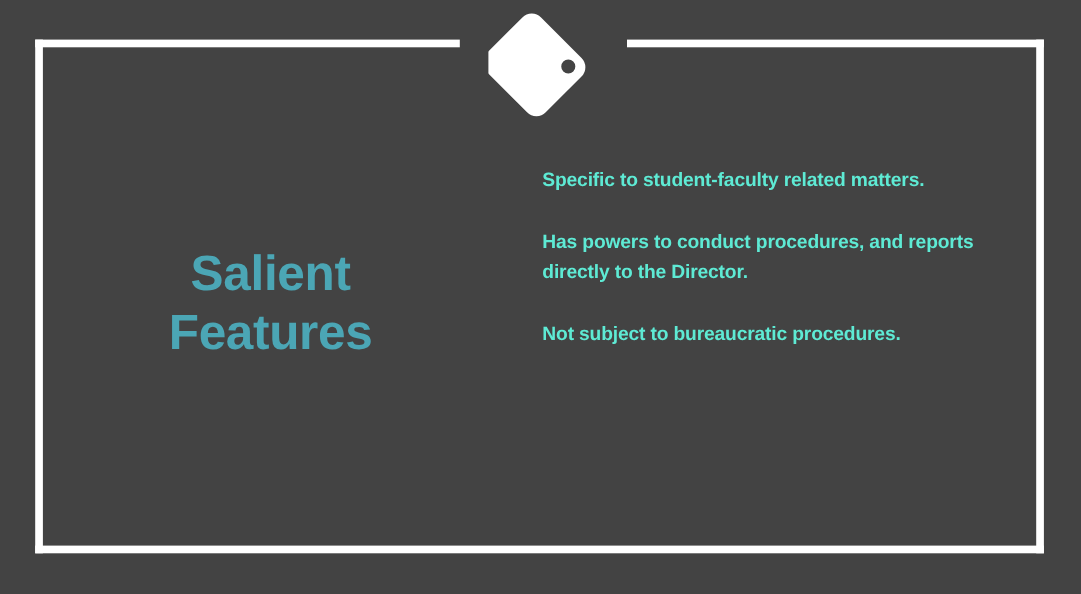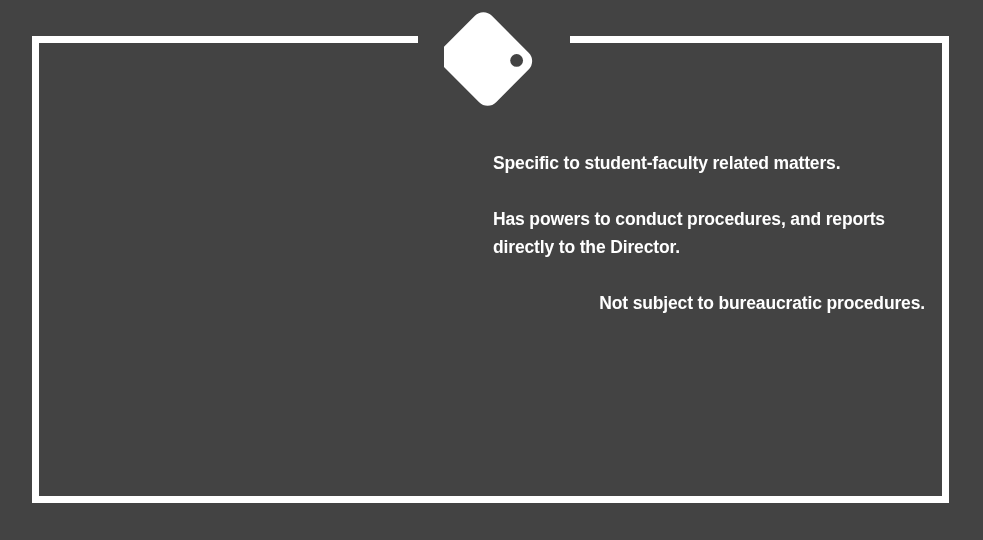--- a/index.html
+++ b/index.html
@@ -91,30 +91,29 @@
   }
 
   
   #features-list {
     position: absolute;
     left: 493px;
     top: 131px;
     width: 432px;
   }
   .feature-item {
-    color: #ffffff;
+    color: #5eead4;
     font-size: 17.5px;
     font-weight: bold;
     line-height: 28px;
     letter-spacing: -0.15px;
     margin-bottom: 28px;
   }
   .feature-item:last-child {
     margin-bottom: 0;
-    text-align: right;
   }
 </style>
 </head>
 <body>
 
 <div id="slide">
 
   <div class="frame-bar" id="frame-top-left"></div>
   <div class="frame-bar" id="frame-top-right"></div>
   <div class="frame-bar" id="frame-left"></div>
@@ -132,20 +131,24 @@
                  h-52
                  a12 12 0 0 1 -12 -12
                  v-46
                  a12 12 0 0 1 12 -12
                  z" fill="#ffffff"></path>
         <circle cx="67" cy="36" r="6.4" fill="#434343"></circle>
       </g>
     </svg>
   </div>
 
+  <div id="title-block">
+    <span class="title-line">Salient</span>
+    <span class="title-line">Features</span>
+  </div>
 
   <div id="features-list">
     <p class="feature-item">Specific to student-faculty related matters.</p>
     <p class="feature-item">Has powers to conduct procedures, and reports directly to the Director.</p>
     <p class="feature-item">Not subject to bureaucratic procedures.</p>
   </div>
 
 </div>
 
 </body></html>

